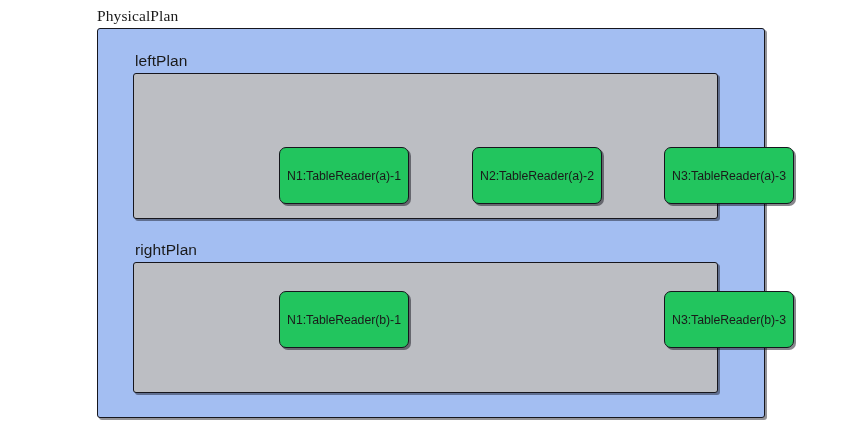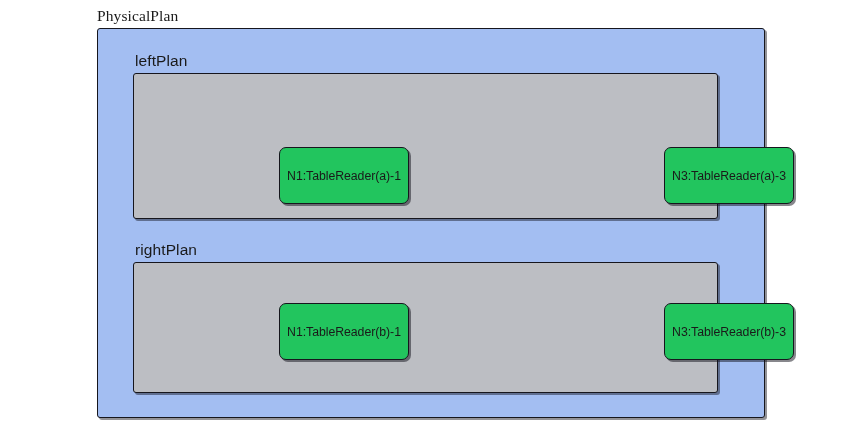--- a/index.html
+++ b/index.html
@@ -87,39 +87,42 @@
     justify-content: center;
     box-shadow: 2px 2px 0 rgba(15, 15, 25, 0.5);
   }
   .node-label {
     font-size: 12.3px;
     color: #1a1a1a;
     white-space: nowrap;
     letter-spacing: -0.05px;
   }
   .node-row-left  { top: 73px; }
-  .node-row-right { top: 40px; }
+  .node-row-right { top: 28px; }
   .node-col-1 { left: 145px; }
   .node-col-2 { left: 338px; }
   .node-col-3 { left: 530px; }
 </style>
 </head>
 <body>
 
 <div id="canvas">
 
   <div class="outer-title">PhysicalPlan</div>
 
   <div class="outer-box"></div>
 
   <div class="group group-left">
     <div class="group-title">leftPlan</div>
     <div class="group-box">
       <div class="node node-row-left node-col-1">
         <span class="node-label">N1:TableReader(a)-1</span>
+      </div>
+      <div class="node node-row-left node-col-2">
+        <span class="node-label">N2:TableReader(a)-2</span>
       </div>
       <div class="node node-row-left node-col-3">
         <span class="node-label">N3:TableReader(a)-3</span>
       </div>
     </div>
   </div>
 
   <div class="group group-right">
     <div class="group-title">rightPlan</div>
     <div class="group-box">

